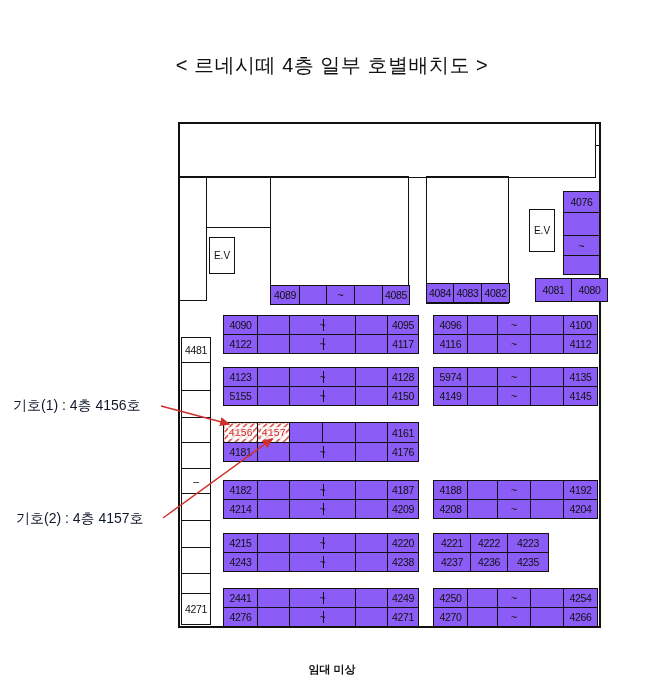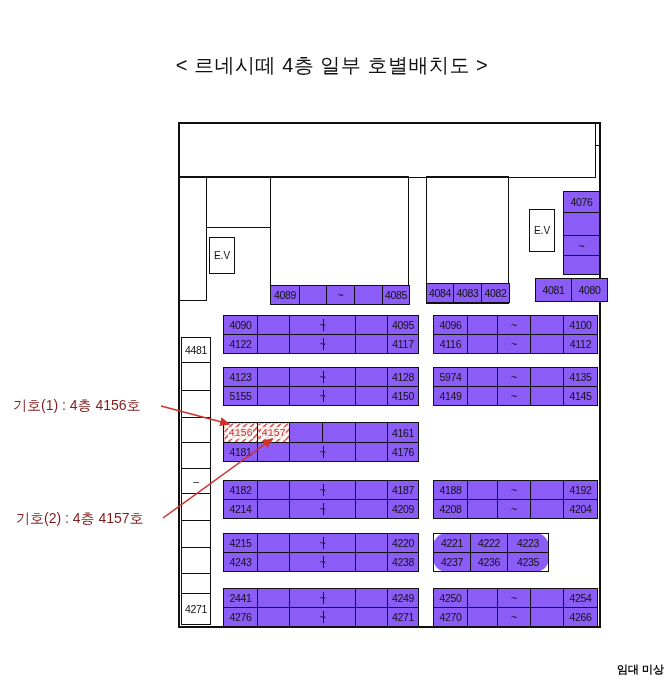--- a/index.html
+++ b/index.html
@@ -1,32 +1,32 @@
 <!DOCTYPE html>
 <html><head>
 <meta charset="utf-8">
 <style>
   html,body{margin:0;padding:0;background:#fff;}
   #canvas{position:relative;width:664px;height:700px;background:#fff;overflow:hidden;
     font-family:"Liberation Sans","DejaVu Sans",sans-serif;color:#111;}
   .title{position:absolute;left:0;top:52px;width:664px;text-align:center;font-size:20px;letter-spacing:0.5px;color:#111;}
-  .footer{position:absolute;left:0;top:662px;width:664px;text-align:right;font-size:11px;font-weight:bold;color:#111;}
+  .footer{position:absolute;left:0;top:662px;width:664px;text-align:center;font-size:11px;font-weight:bold;color:#111;}
   .bx{position:absolute;box-sizing:border-box;border:1.5px solid #111;}
   .outer{border-width:2px;}
   .ev{display:flex;align-items:center;justify-content:center;font-size:10px;}
   table.blk{position:absolute;border-collapse:collapse;table-layout:fixed;border:1.5px solid #111;background:#8b5cf6;}
   table.blk td{border:1px solid #111;height:18px;padding:0;text-align:center;font-size:10.5px;letter-spacing:-0.3px;white-space:nowrap;overflow:hidden;line-height:18px;}
   table.blk td.tx{position:relative;}
   table.blk td.tx::after{content:"";position:absolute;left:50%;top:3px;bottom:3px;border-left:1px solid #111;}
   table.blk td.hl{color:#d0312d;background:repeating-linear-gradient(135deg,#d0312d 0 1.6px,#fff 1.6px 5px);}
   table.blk td.hl span{background:rgba(255,255,255,0.75);font-family:Liberation Mono, monospace;}
   .lcol{position:absolute;left:181px;width:30px;box-sizing:border-box;border:1.5px solid #111;border-top-width:0;
     display:flex;align-items:center;justify-content:center;font-size:10.5px;letter-spacing:-0.3px;background:#fff;}
   .lcol.first{border-top-width:1.5px;}
-  .anno{position:absolute;color:#7f1d1d;font-size:14px;white-space:nowrap;}
+  .anno{position:absolute;color:#0f172a;font-size:14px;white-space:nowrap;}
   svg.overlay{position:absolute;left:0;top:0;pointer-events:none;}
 </style>
 </head>
 <body>
 
 <div id="canvas">
 
   <div class="title">&lt; 르네시떼 4층 일부 호별배치도 &gt;</div>
 
   <div class="bx outer" style="left:178px;top:122px;width:423px;height:506px;"></div>
@@ -374,21 +374,21 @@
     <tr>
           <td>4208</td>
           <td></td>
           <td>~</td>
           <td></td>
           <td>4204</td>
         </tr>
   </tbody>
     </table>
 
-  <table class="blk" style="left:433px;top:533px;width:115px;border-radius:14px;">
+  <table class="blk" style="left:433px;top:533px;width:115px;">
     <colgroup>
         <col style="width:37px">
         <col style="width:37px">
         <col style="width:41px">
       </colgroup>
     <tbody>
         <tr>
           <td>4221</td>
           <td>4222</td>
           <td>4223</td>

